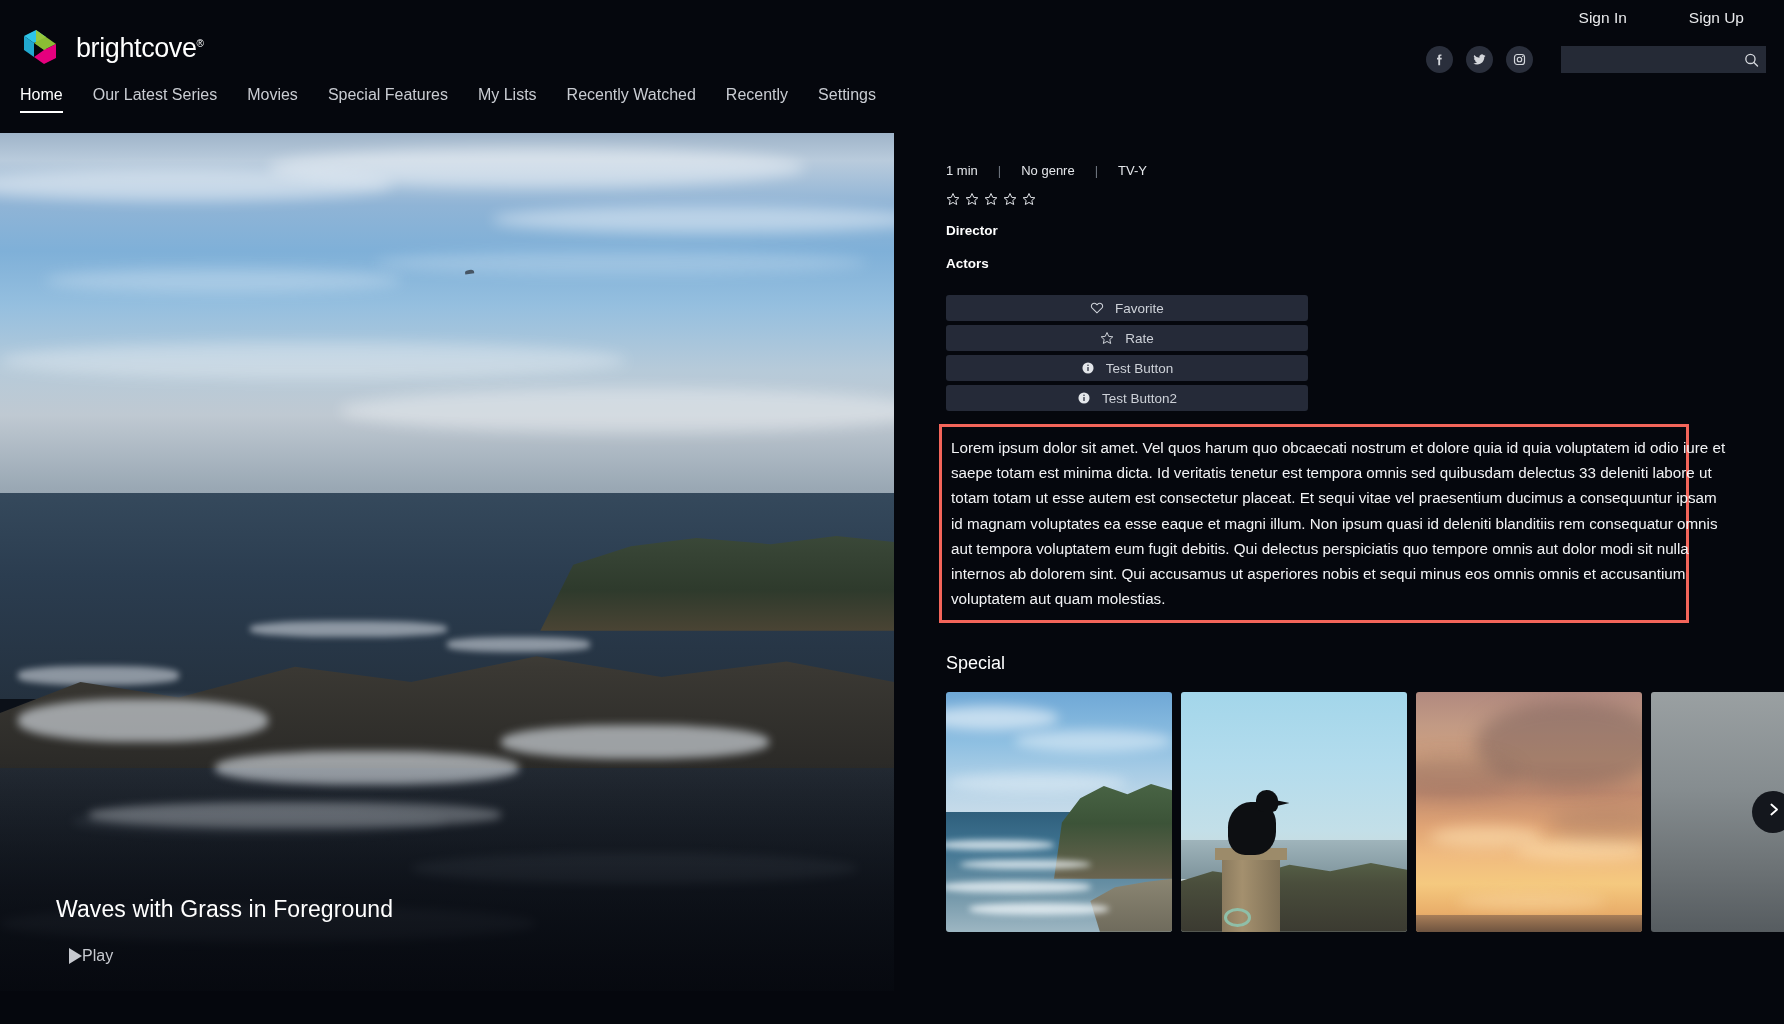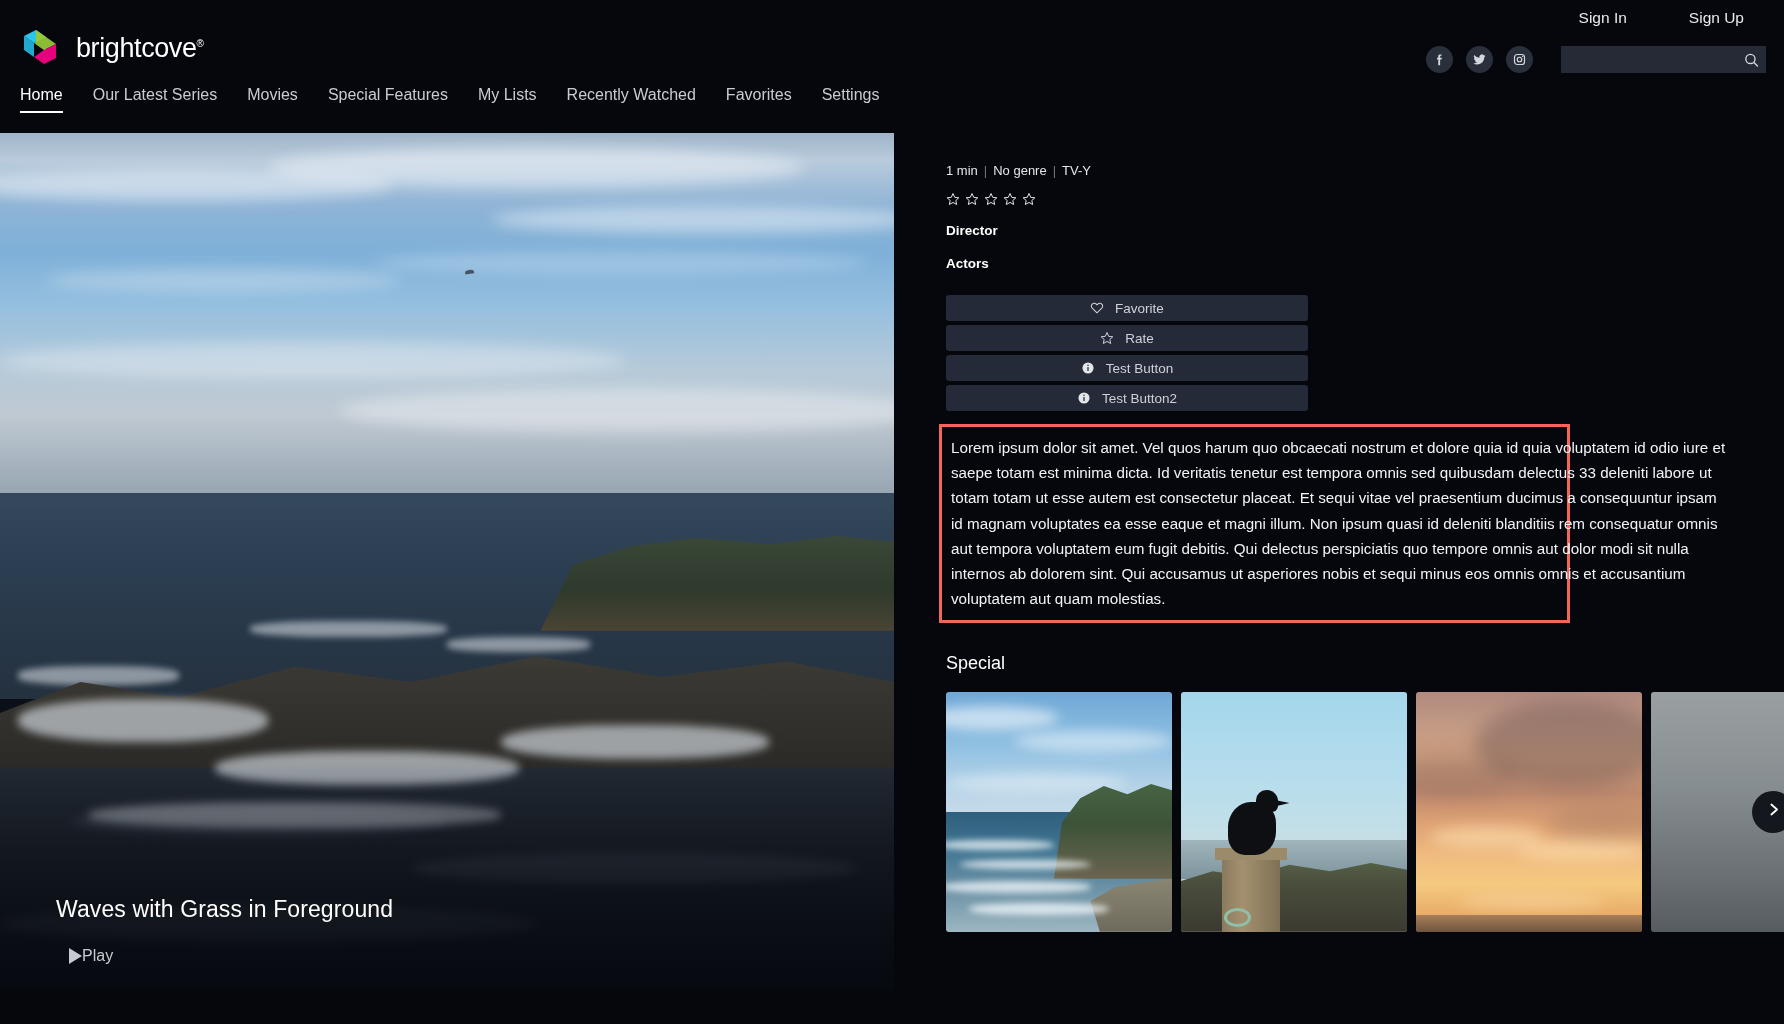--- a/index.html
+++ b/index.html
@@ -155,21 +155,21 @@
   }
   .play-label { color: #c6c9cf; font-size: 16px; }
 
   
   .detail {
     position: absolute; left: 894px; top: 0; width: 890px; height: 891px;
     background: #05070d; padding: 30px 0 0 0;
   }
   .meta-line {
     color: #e4e6ea; font-size: 13px; margin: 0 0 14px 52px;
-    display: flex; align-items: center; gap: 6px; font-weight: 400;
+    display: flex; align-items: center; gap: 20px; font-weight: 400;
   }
   .meta-sep { color: #6f757f; }
   .stars { margin: 0 0 17px 52px; display: flex; gap: 5px; }
   .star { width: 14px; height: 14px; display: block; cursor: pointer; }
   .credit {
     color: #ffffff; font-size: 13.5px; font-weight: bold;
     margin: 0 0 18px 52px;
   }
   .credit.actors { margin-bottom: 24px; }
 
@@ -177,21 +177,21 @@
   .action-btn {
     width: 362px; height: 26px; background: #252a38; border: 0;
     border-radius: 3px; color: #cdd1d8; font-size: 13.5px;
     font-family: "Liberation Sans", sans-serif;
     display: flex; align-items: center; justify-content: center; gap: 11px;
     margin-bottom: 4px; cursor: pointer;
   }
   .action-btn svg { display: block; flex: none; }
 
   .desc-box {
-    margin: 13px 0 0 45px; width: 631px; min-height: 158px;
+    margin: 13px 0 0 45px; width: 750px; min-height: 158px;
     border: 3px solid #f4655a; background: #05070d;
     padding: 8px 0 8px 9px; position: relative;
   }
   .desc-text {
     color: #f2f3f5; font-size: 15.2px; line-height: 1.66;
     width: 778px; white-space: normal;
   }
 
   .related-title {
     color: #ffffff; font-size: 18px; margin: 30px 0 18px 52px;
@@ -319,21 +319,21 @@
       </div>
     </div>
 
     <div class="nav">
       <div class="nav-item active">Home</div>
       <div class="nav-item">Our Latest Series</div>
       <div class="nav-item">Movies</div>
       <div class="nav-item">Special Features</div>
       <div class="nav-item">My Lists</div>
       <div class="nav-item">Recently Watched</div>
-      <div class="nav-item">Favorites</div>
+      <div class="nav-item">Recently</div>
       <div class="nav-item">Settings</div>
     </div>
   </div>
 
   <div class="main">
 
     <div class="player">
       <div class="player-video">
         <div class="sky">
           <div class="sky-streak" style="left:-4%;top:8%;width:48%;height:7%;"></div>

